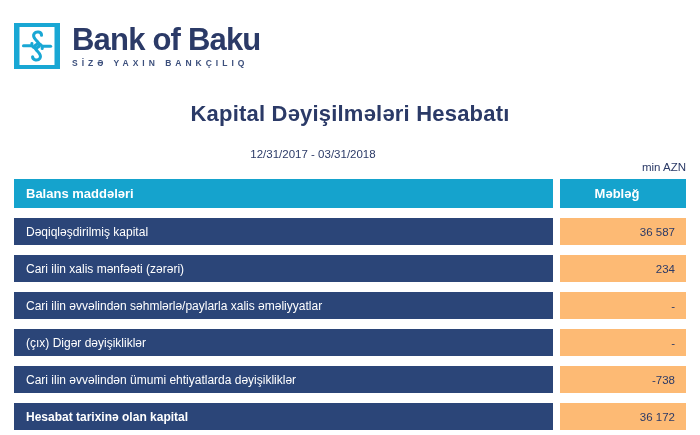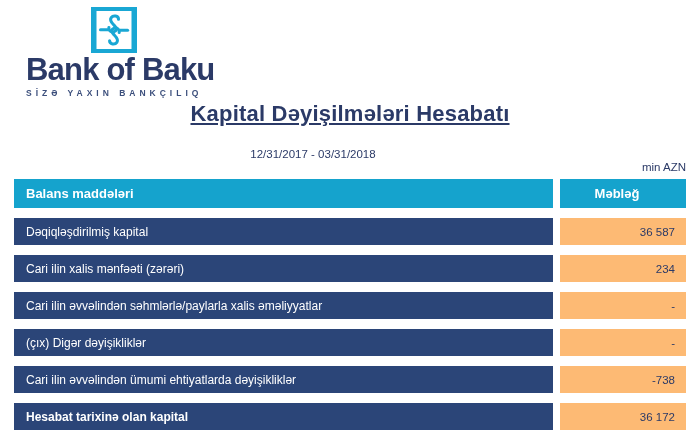--- a/index.html
+++ b/index.html
@@ -12,24 +12,23 @@
     background: #ffffff;
     font-family: "Liberation Sans", sans-serif;
     overflow: hidden;
     position: relative;
   }
 
   
   .brand-bar {
     position: absolute;
     left: 14px;
-    top: 7px;
-    display: flex;
-    align-items: center;
-    flex-direction: column;
+    top: 23px;
+    display: flex;
+    align-items: flex-end;
   }
   .brand-mark {
     width: 46px;
     height: 46px;
     flex: 0 0 46px;
     position: relative;
   }
   .brand-text {
     margin-left: 12px;
     padding-top: 1px;
@@ -56,21 +55,20 @@
   .report-title {
     position: absolute;
     left: 0;
     right: 0;
     top: 101px;
     text-align: center;
     font-size: 22px;
     font-weight: bold;
     color: #2b3a67;
     letter-spacing: 0.2px;
-    text-decoration: underline;
   }
   .subhead {
     position: absolute;
     left: 14px;
     right: 14px;
     top: 148px;
     height: 18px;
   }
   .period {
     position: absolute;

